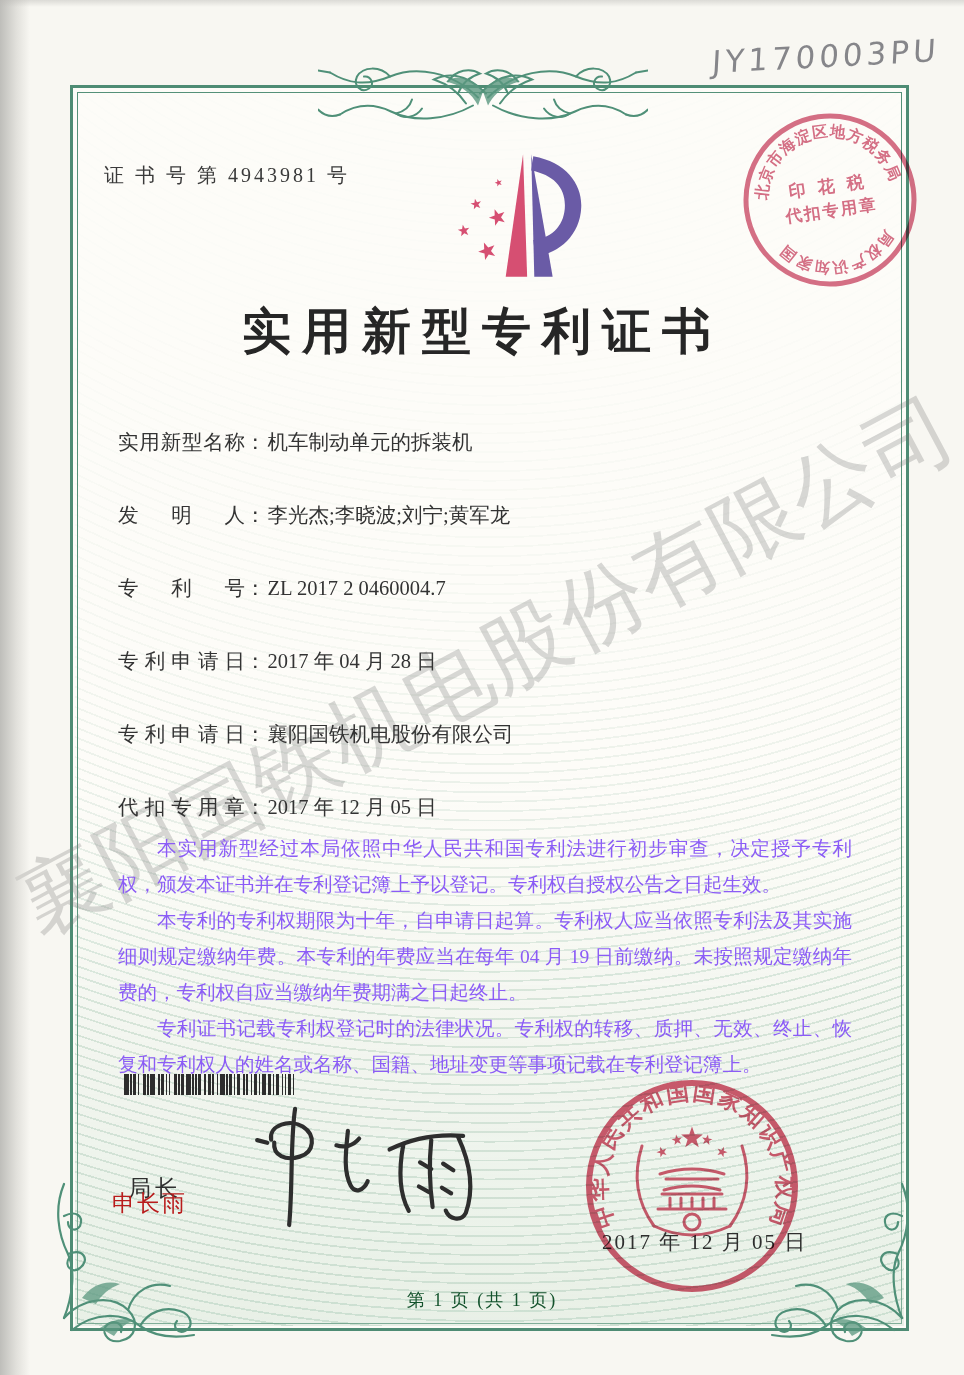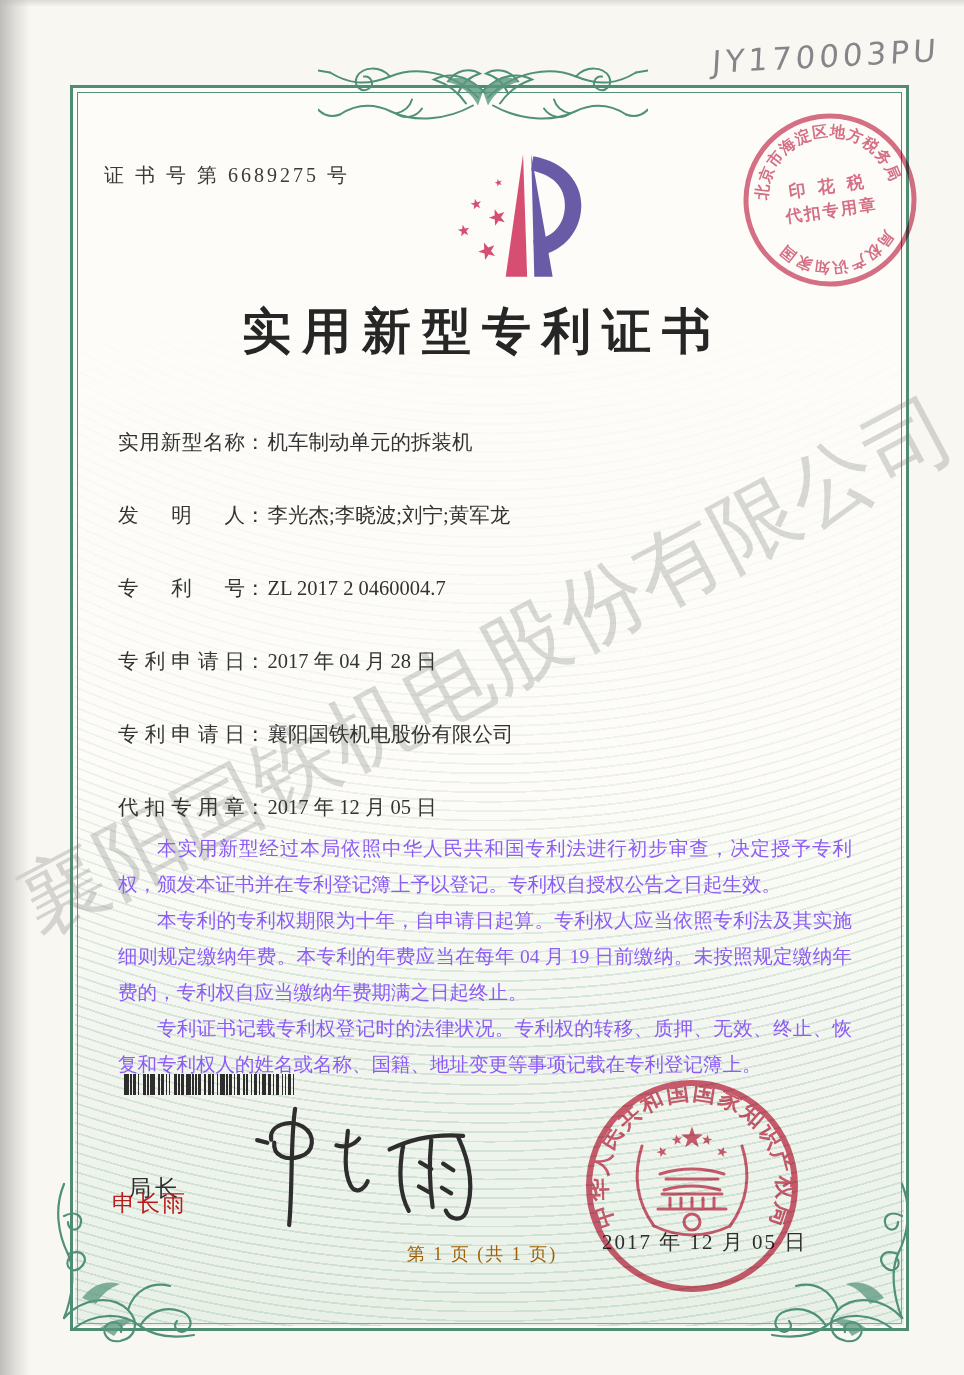--- a/index.html
+++ b/index.html
@@ -59,21 +59,21 @@
   .sig-title{left:128px;top:1142px;z-index:3;font-family:Liberation Sans, sans-serif;
     font-size:23px;color:#2f2f2f;letter-spacing:4px;margin-top:31px;}
   .sig-name{left:112px;top:1188px;z-index:3;font-family:"Liberation Sans","DejaVu Sans",sans-serif;
     font-size:23px;color:#b91c1c;letter-spacing:2px;}
   .sig-script{left:240px;top:1092px;width:270px;height:140px;z-index:3;transform:rotate(-2deg);}
   
   .tax-stamp{left:740px;top:110px;width:180px;height:180px;z-index:4;opacity:.9;
     mix-blend-mode:multiply;transform:rotate(-8deg);}
   .nat-seal{left:582px;top:1076px;width:220px;height:220px;z-index:4;opacity:.92;mix-blend-mode:multiply;}
   .issue-date{left:602px;top:1228px;z-index:3;font-size:21px;letter-spacing:2px;color:#2e2e2e;}
-  .footer{left:0;top:1242px;width:100%;text-align:center;z-index:3;font-size:18px;letter-spacing:2px;color:#a16207;}
+  .footer{left:0;top:1288px;width:100%;text-align:center;z-index:3;font-size:18px;letter-spacing:2px;color:#14532d;}
 </style>
 </head>
 <body>
 
 <div class="abs scan-edge-left"></div>
 <div class="abs scan-edge-top"></div>
 <div class="abs handwritten">JY170003PU</div>
 
 <div class="abs frame">
   <div class="frame-inner"></div>
@@ -129,21 +129,21 @@
     <path d="M22,38 C34,32 42,38 38,48 C34,54 26,52 26,44"></path>
     <path d="M22,140 C40,120 70,116 86,132 C98,144 94,160 78,163 C64,165 58,152 66,146 C74,141 82,147 79,154"></path>
     <path d="M30,152 C52,134 80,134 98,148 C112,158 130,161 152,157"></path>
     <path d="M98,148 C106,134 122,128 138,133 C150,137 152,149 143,153 C136,156 130,149 135,143"></path>
     <path d="M86,132 C92,112 110,103 128,108"></path>
     <path d="M40,120 Q56,100 78,106 Q62,112 54,126 Z" fill="#5a977f" stroke="none" opacity=".75"></path>
     <path d="M58,150 Q74,138 92,142 Q78,148 72,158 Z" fill="#5a977f" stroke="none" opacity=".75"></path>
   </g>
 </svg>
 
-<div class="abs cert-no">证 书 号 第 6689275 号</div>
+<div class="abs cert-no">证 书 号 第 4943981 号</div>
 
 <svg class="abs logo" viewBox="0 0 170 145">
   <defs>
     <path id="star" d="M0,-10 L2.35,-3.24 9.51,-3.09 3.8,1.24 5.88,8.09 0,4 -5.88,8.09 -3.8,1.24 -9.51,-3.09 -2.35,-3.24 Z"></path>
   </defs>
   <g fill="#d64f72">
     <use href="#star" transform="translate(88,36) scale(0.38) rotate(-18)"></use>
     <use href="#star" transform="translate(66,57) scale(0.55) rotate(-12)"></use>
     <use href="#star" transform="translate(87,70) scale(0.85) rotate(-20)"></use>
     <use href="#star" transform="translate(54,83) scale(0.6) rotate(-10)"></use>

